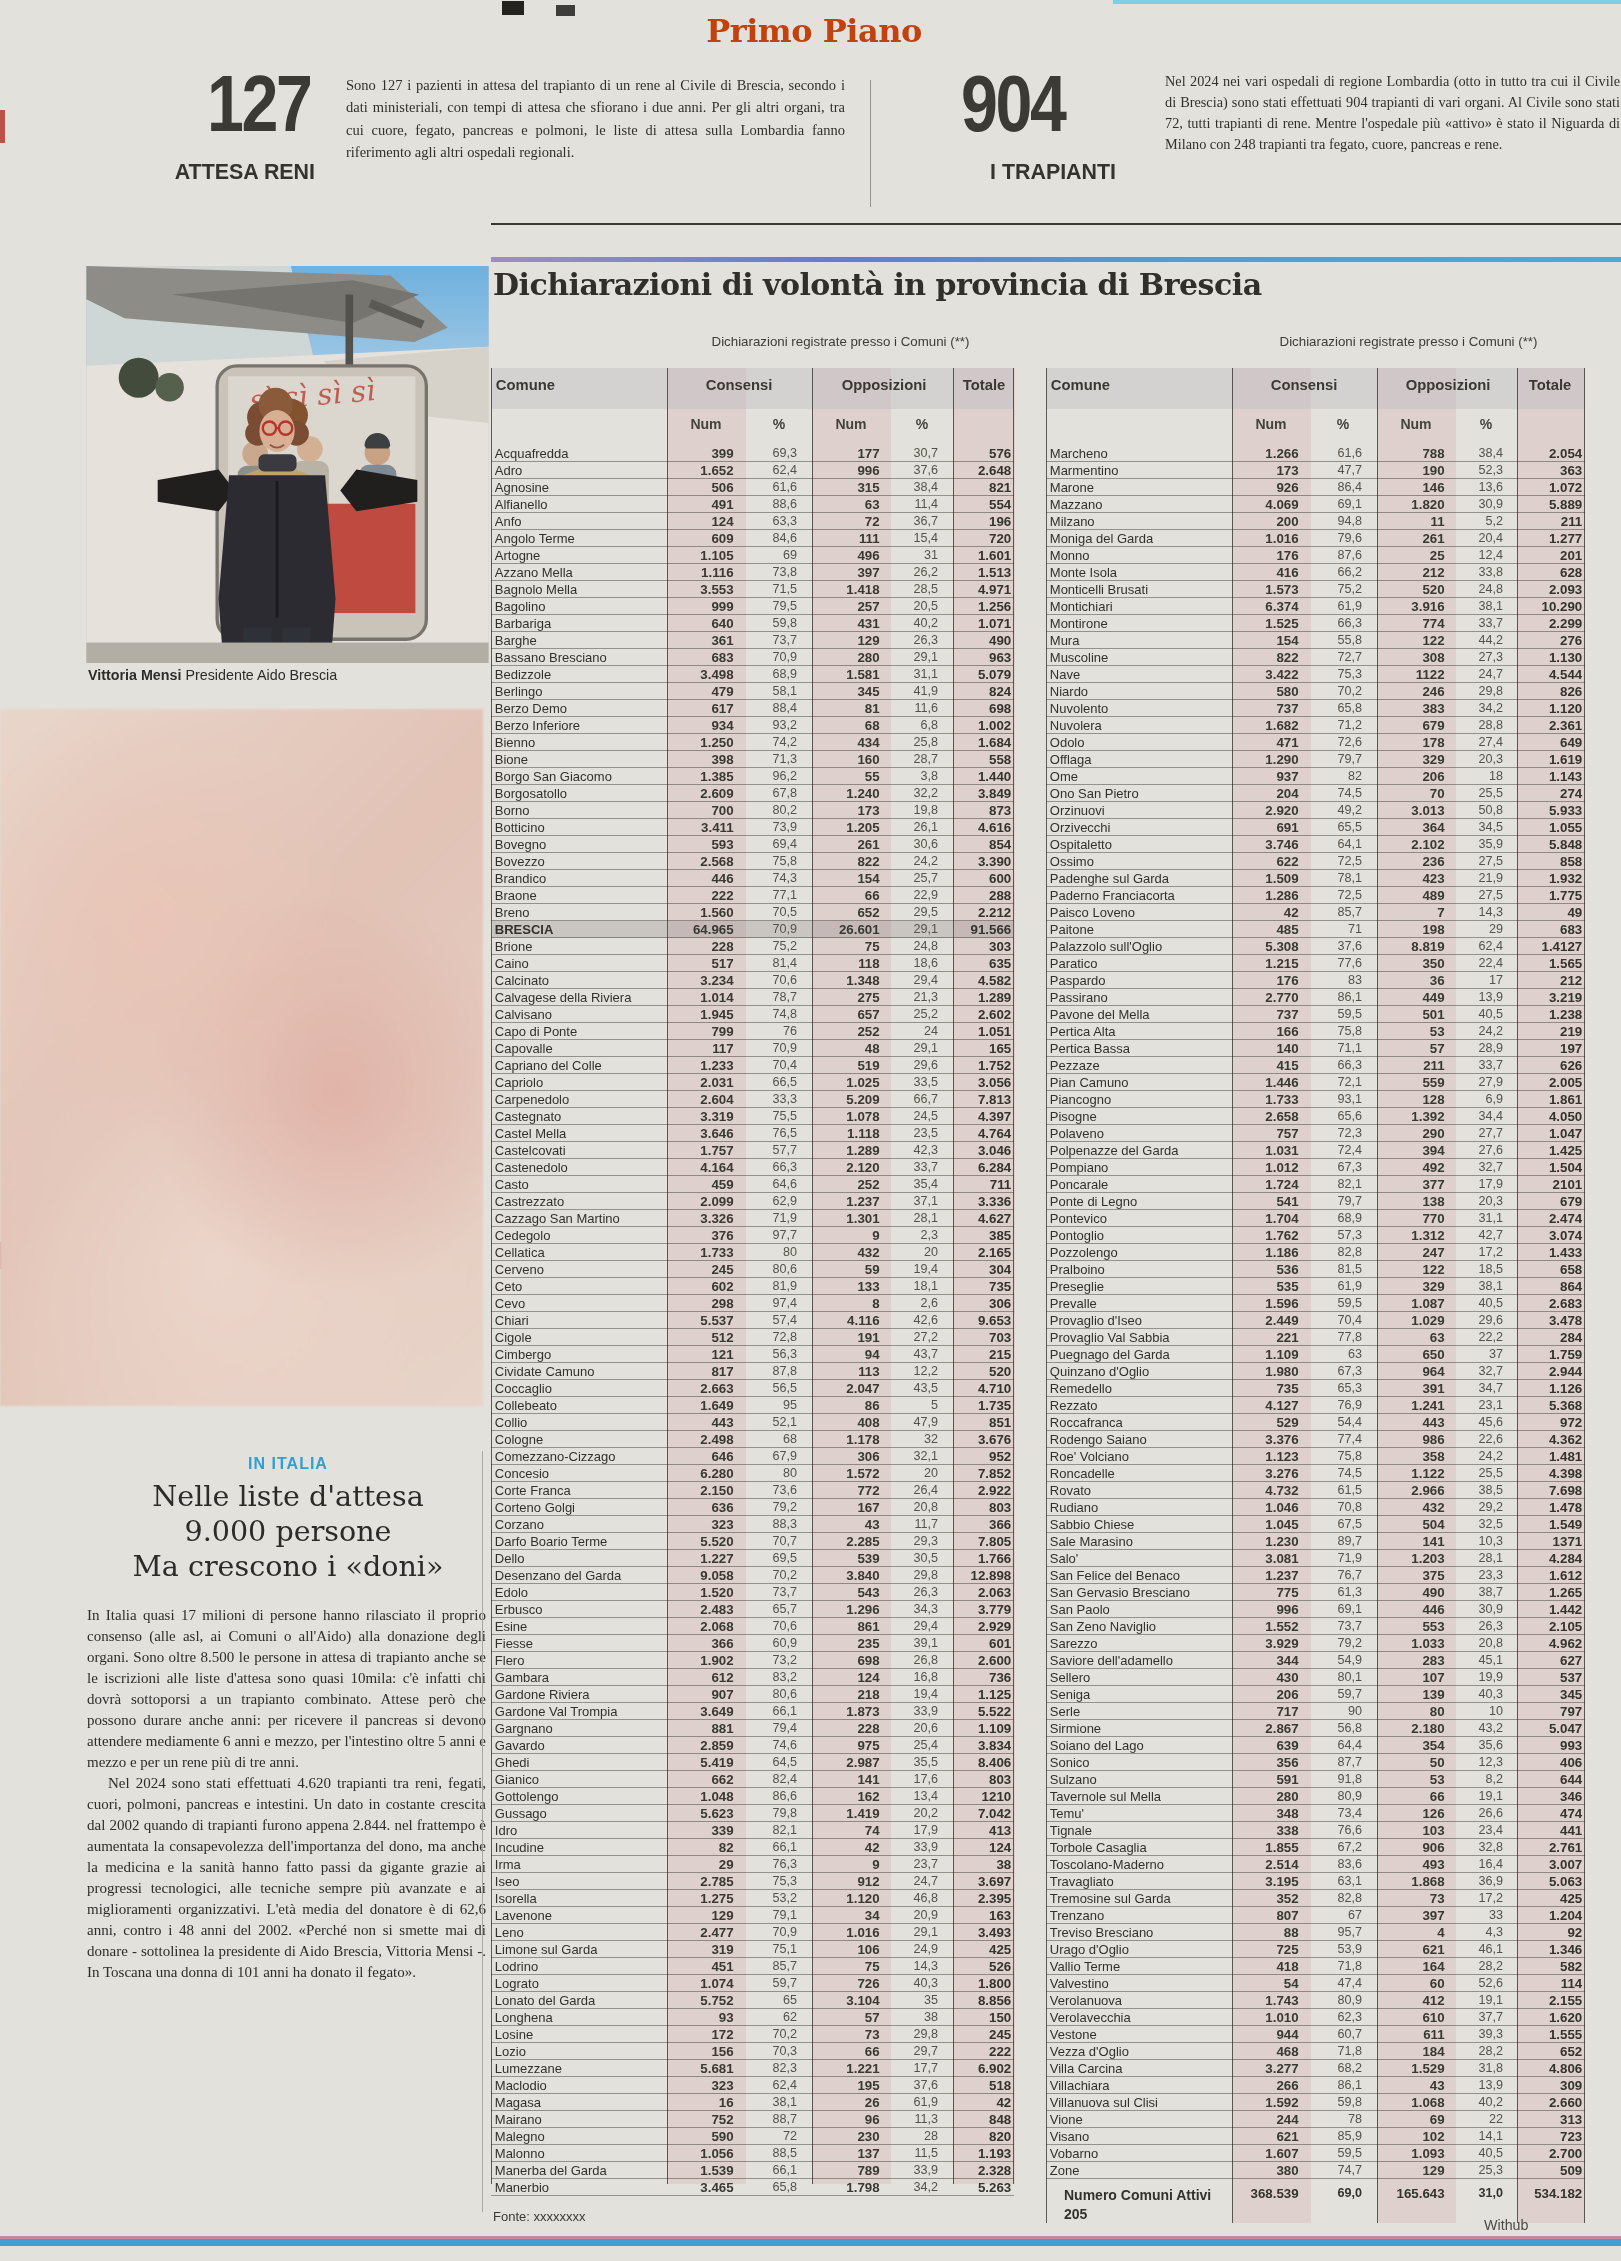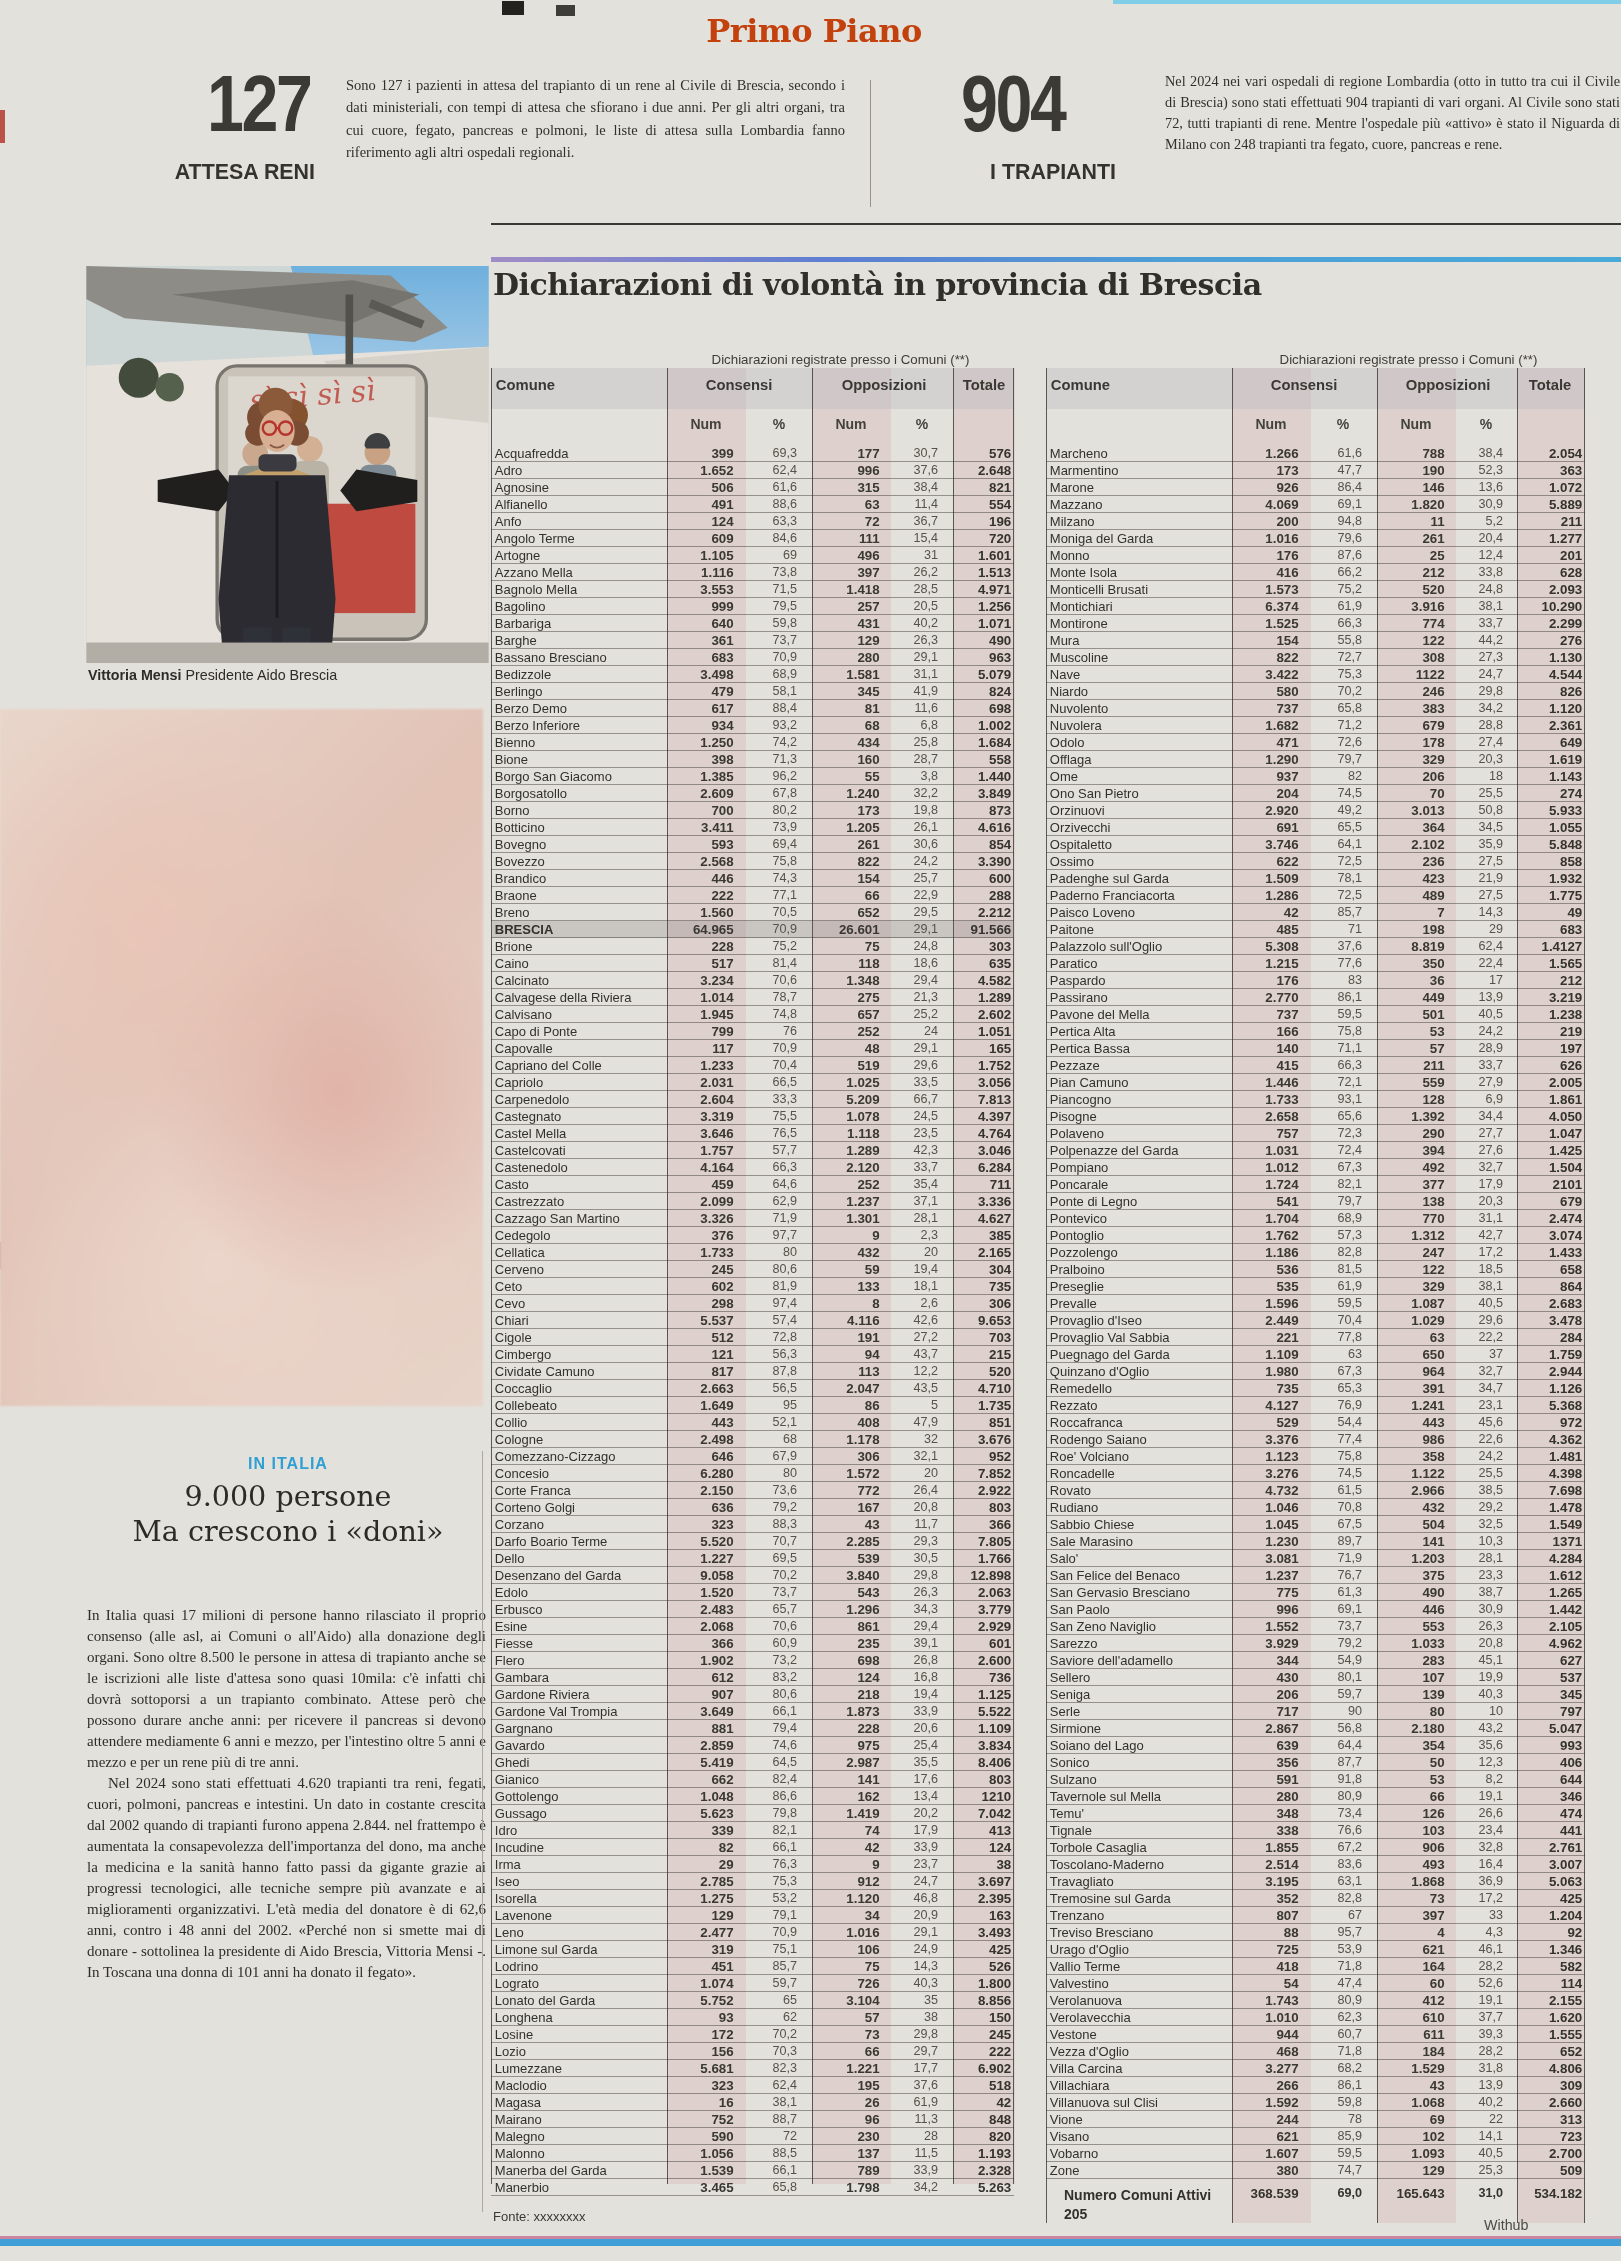--- a/index.html
+++ b/index.html
@@ -56,21 +56,21 @@
   .body-text{left:87px;top:1605px;width:399px;
     font-family:"Liberation Serif","DejaVu Serif",serif;font-size:15px;
     line-height:21px;text-align:justify;color:#2e2d29;}
   .body-text p{margin:0;}
   .body-text p + p{text-indent:21px;}
   .col-divider{left:482px;top:1451px;width:1px;height:761px;background:#aaa79f;}
   
   .thalf{position:absolute;top:331px;}
   .thalf.left{left:491px;width:523px;height:1853px;}
   .thalf.right{left:1046px;width:539px;height:1892px;}
-  .group-hdr{position:absolute;top:2.9px;font-size:13.3px;color:#3e3c37;text-align:center;margin-top:18px;}
+  .group-hdr{position:absolute;top:2.9px;font-size:13.3px;color:#3e3c37;text-align:center;}
   .thalf.left .group-hdr{left:176px;width:347px;}
   .thalf.right .group-hdr{left:186px;width:353px;}
   .hdr-band{position:absolute;top:37px;left:0;right:0;height:41px;background:rgba(186,187,192,.38);}
   .colhdr{position:absolute;top:46px;font-weight:700;font-size:14.8px;color:#3a3833;}
   .colhdr.center{transform:translateX(-50%);}
   .subhdr{position:absolute;top:85px;font-weight:700;font-size:14px;color:#44423d;transform:translateX(-50%);}
   .vline{position:absolute;top:37px;bottom:0;width:1px;background:rgba(40,38,34,.72);}
   .pinkband{position:absolute;top:37px;bottom:0;background:rgba(201,142,148,.20);}
   .rows{position:absolute;left:0;top:114px;right:0;}
   .trow{display:grid;align-items:center;border-bottom:1px solid rgba(52,49,43,.45);}
@@ -1873,20 +1873,21 @@
         <div class="cell c-pct">69,0</div>
         <div class="cell c-num">165.643</div>
         <div class="cell c-pct">31,0</div>
         <div class="cell c-tot">534.182</div>
       </div>
     </div>
 </div>
 
 <div class="abs kicker">IN ITALIA</div>
 <div class="abs headline">
+  <div>Nelle liste d'attesa</div>
   <div>9.000 persone</div>
   <div>Ma crescono i «doni»</div>
 </div>
 <div class="abs body-text">
   <p>In Italia quasi 17 milioni di persone hanno rilasciato il proprio consenso (alle asl, ai Comuni o all'Aido) alla donazione degli organi. Sono oltre 8.500 le persone in attesa di trapianto anche se le iscrizioni alle liste d'attesa sono quasi 10mila: c'è infatti chi dovrà sottoporsi a un trapianto combinato. Attese però che possono durare anche anni: per ricevere il pancreas si devono attendere mediamente 6 anni e mezzo, per l'intestino oltre 5 anni e mezzo e per un rene più di tre anni.</p>
   <p>Nel 2024 sono stati effettuati 4.620 trapianti tra reni, fegati, cuori, polmoni, pancreas e intestini. Un dato in costante crescita dal 2002 quando di trapianti furono appena 2.844. nel frattempo è aumentata la consapevolezza dell'importanza del dono, ma anche la medicina e la sanità hanno fatto passi da gigante grazie ai progressi tecnologici, alle tecniche sempre più avanzate e ai miglioramenti organizzativi. L'età media del donatore è di 62,6 anni, contro i 48 anni del 2002. «Perché non si smette mai di donare - sottolinea la presidente di Aido Brescia, Vittoria Mensi -. In Toscana una donna di 101 anni ha donato il fegato».</p>
 </div>
 <div class="abs col-divider"></div>
 
 <div class="abs fonte">Fonte: xxxxxxxx</div>

